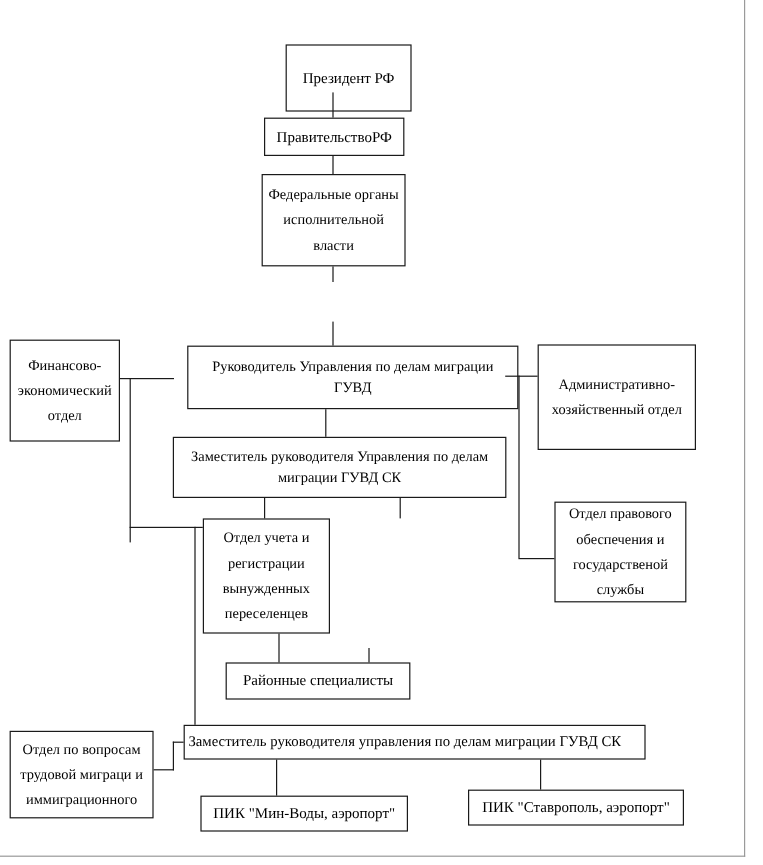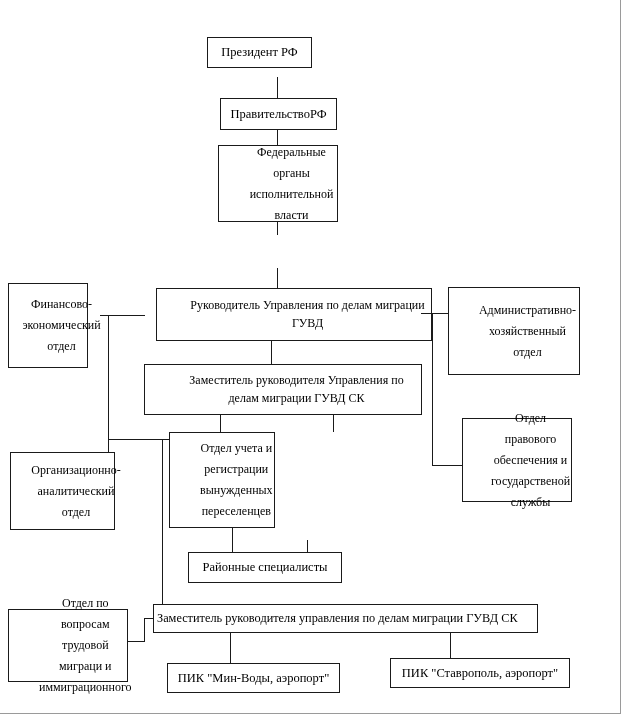--- a/index.html
+++ b/index.html
@@ -17,51 +17,50 @@
     background:#ffffff;
     color:#000000;
     display:flex;
     align-items:center;
     justify-content:center;
     text-align:center;
     font-size:12.5px;
     line-height:1.45;
     padding:1px 3px;
   }
-  .sm{font-size:12px;padding-left:30px;}
+  .sm{font-size:12px;}
   .tall{line-height:1.75;}
   .left{justify-content:flex-start;text-align:center;}
   .nowrap{white-space:nowrap;font-size:12.3px;}
   .ln{position:absolute;background:#1a1a1a;}
   .frame{position:absolute;background:#9a9a9a;}
 </style>
 </head>
 <body>
 
 <div id="canvas">
 
-  <div class="node" style="left:207px;top:37px;width:105px;height:31px">Президент РФ</div>
+  <div class="node" style="left:238px;top:37px;width:105px;height:56px">Президент РФ</div>
 
   <div class="node" style="left:220px;top:98px;width:117px;height:32px">ПравительствоРФ</div>
 
   <div class="node sm tall" style="left:218px;top:145px;width:120px;height:77px">Федеральные органы исполнительной власти</div>
 
 
   <div class="node sm" style="left:156px;top:288px;width:276px;height:53px">Руководитель Управления по делам миграции ГУВД</div>
 
-  <div class="node sm tall" style="left:8px;top:283px;width:80px;height:85px">Финансово-экономический отдел</div>
+  <div class="node sm tall" style="left:8px;top:283px;width:92px;height:85px">Финансово-экономический отдел</div>
 
   <div class="node sm tall" style="left:448px;top:287px;width:132px;height:88px">Административно-хозяйственный отдел</div>
 
   <div class="node sm" style="left:144px;top:364px;width:278px;height:51px">Заместитель руководителя Управления по делам миграции ГУВД СК</div>
 
   <div class="node sm tall left" style="left:169px;top:432px;width:106px;height:96px">Отдел учета и регистрации вынужденных переселенцев</div>
 
 
-  <div class="node sm tall" style="left:10px;top:452px;width:105px;height:78px">Организационно-аналитический отдел</div>
 
   <div class="node sm tall" style="left:462px;top:418px;width:110px;height:84px">Отдел правового обеспечения и государственой службы</div>
 
   <div class="node" style="left:188px;top:552px;width:154px;height:31px">Районные специалисты</div>
 
   <div class="node left nowrap" style="left:153px;top:604px;width:385px;height:29px">Заместитель руководителя управления по делам миграции ГУВД СК</div>
 
   <div class="node sm tall left" style="left:8px;top:609px;width:120px;height:73px">Отдел по вопросам трудовой миграци и иммиграционного</div>
 
   <div class="node" style="left:167px;top:663px;width:173px;height:30px">ПИК "Мин-Воды, аэропорт"</div>

